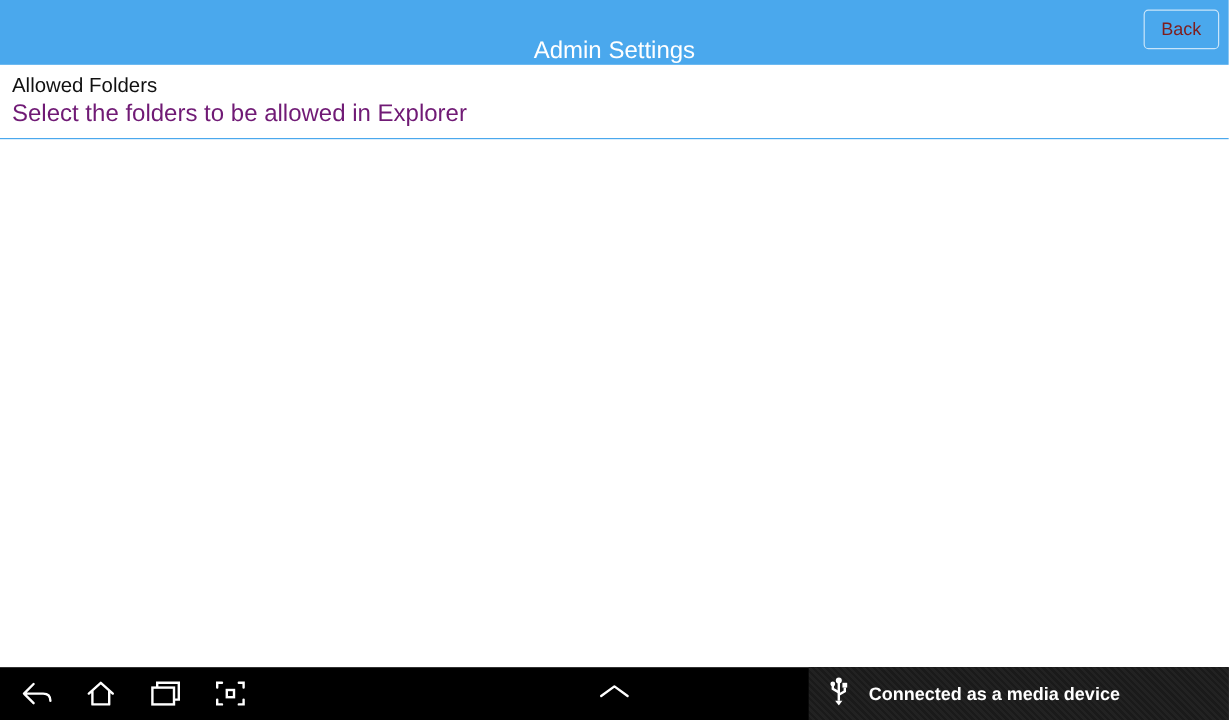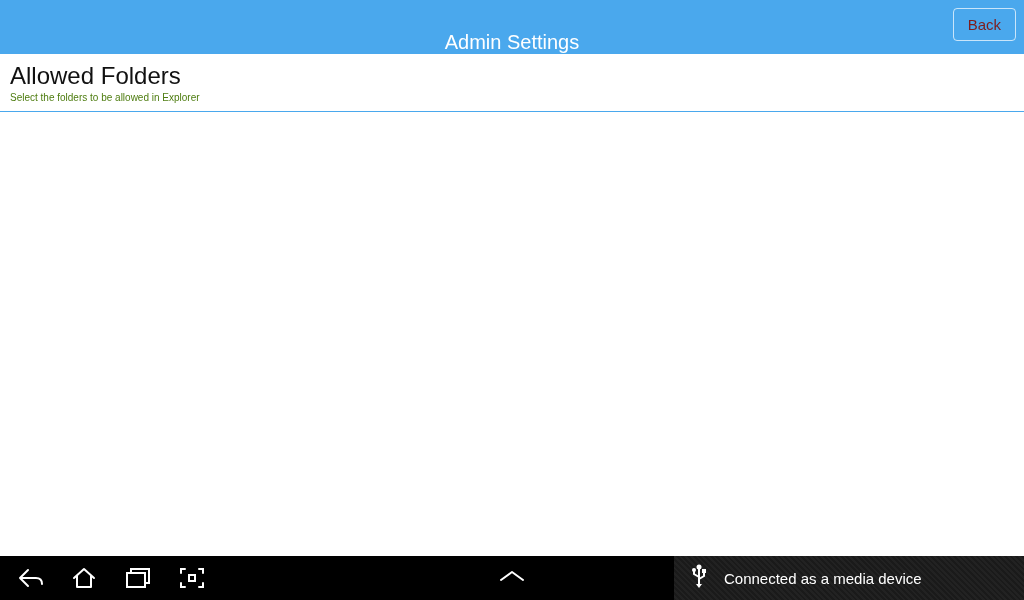--- a/index.html
+++ b/index.html
@@ -42,38 +42,39 @@
     }
     .list {
       width: 100%;
     }
     .list-item {
       padding: 8px 10px 8px 10px;
       border-bottom: 1px solid #4aa8ed;
       cursor: pointer;
     }
     .list-item-title {
-      font-size: 24px;
+      font-size: 17px;
       color: #111;
       font-weight: 400;
       margin-bottom: 2px;
     }
     .list-item-desc {
-      font-size: 10px;
-      color: #4d7c0f;
+      font-size: 20px;
+      color: #701a75;
     }
     .navbar {
       position: absolute;
       bottom: 0;
       left: 0;
       width: 100%;
       height: 44px;
       background: #000000;
       display: flex;
       align-items: center;
+      font-weight: bold;
     }
     .nav-icons {
       display: flex;
       align-items: center;
       gap: 26px;
       padding-left: 16px;
     }
     .nav-icon {
       width: 28px;
       height: 28px;

